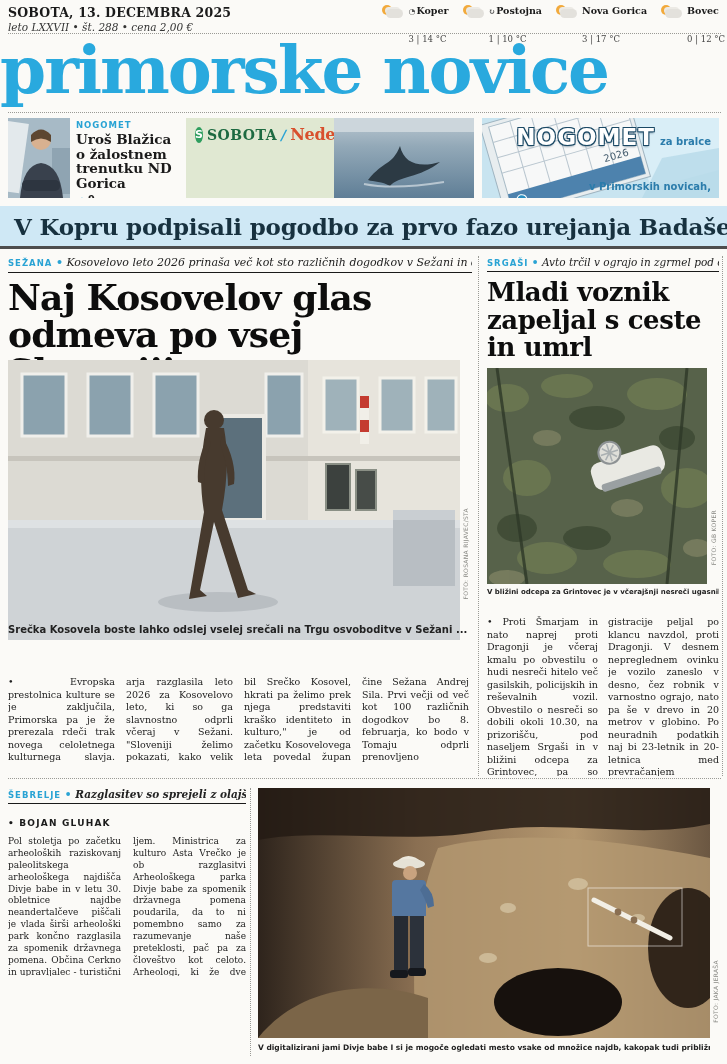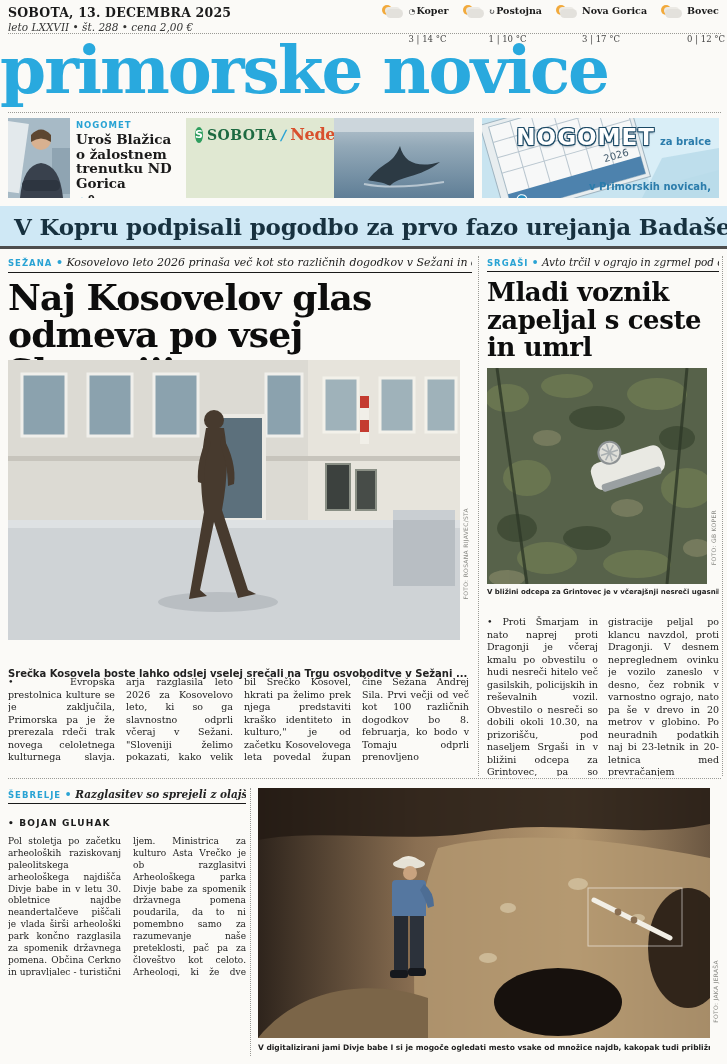--- a/index.html
+++ b/index.html
@@ -247,21 +247,21 @@
         <rect x="385" y="150" width="62" height="10" fill="#c9ced2"></rect>
         <ellipse cx="210" cy="242" rx="60" ry="10" fill="#b9bec2"></ellipse>
         <g fill="#473a2e">
           <circle cx="206" cy="60" r="10"></circle>
           <path d="M198 68 L216 68 C221 96 219 122 214 150 L240 230 L248 234 L230 238 L206 162 L192 230 L199 236 L181 239 L196 152 C191 122 193 94 198 68 Z"></path>
           <path d="M214 76 C224 92 228 110 226 124 L220 126 C220 110 216 94 212 84 Z"></path>
           <path d="M200 76 C192 92 189 108 190 122 L196 124 C196 108 198 94 203 84 Z"></path>
         </g>
       </svg>
     </div>
-    <div class="caption" style="position:absolute;left:0;top:412px;width:462px;font-size:10px;">Srečka Kosovela boste lahko odslej vselej srečali na Trgu osvoboditve v Sežani ...</div>
+    <div class="caption" style="position:absolute;left:0;top:368px;width:462px;font-size:10px;">Srečka Kosovela boste lahko odslej vselej srečali na Trgu osvoboditve v Sežani ...</div>
     <div class="bodycols" style="position:absolute;left:0;top:420px;width:462px;height:86px;gap:11px;">
       <div class="bcol" style="width:107px;">• Evropska prestolnica kulture se je zaključila, Primorska pa je že prerezala rdeči trak novega celoletnega kulturnega slavja. Vlada je že febru-</div>
       <div class="bcol" style="width:107px;">arja razglasila leto 2026 za Kosovelovo leto, ki so ga slavnostno odprli včeraj v Sežani. "Sloveniji želimo pokazati, kako velik umetnik in vizionar je</div>
       <div class="bcol" style="width:107px;">bil Srečko Kosovel, hkrati pa želimo prek njega predstaviti kraško identiteto in kulturo," je od začetku Kosovelovega leta povedal župan ob-</div>
       <div class="bcol" style="width:107px;">čine Sežana Andrej Sila. Prvi večji od več kot 100 različnih dogodkov bo 8. februarja, ko bodo v Tomaju odprli prenovljeno Kosovelovo domačijo. •</div>
     </div>
   </div>
   <div class="credit" style="left:462px;top:508px;">FOTO: ROSANA RIJAVEC/STA</div>
 
   <div class="abs" style="left:487px;top:256px;width:232px;">

